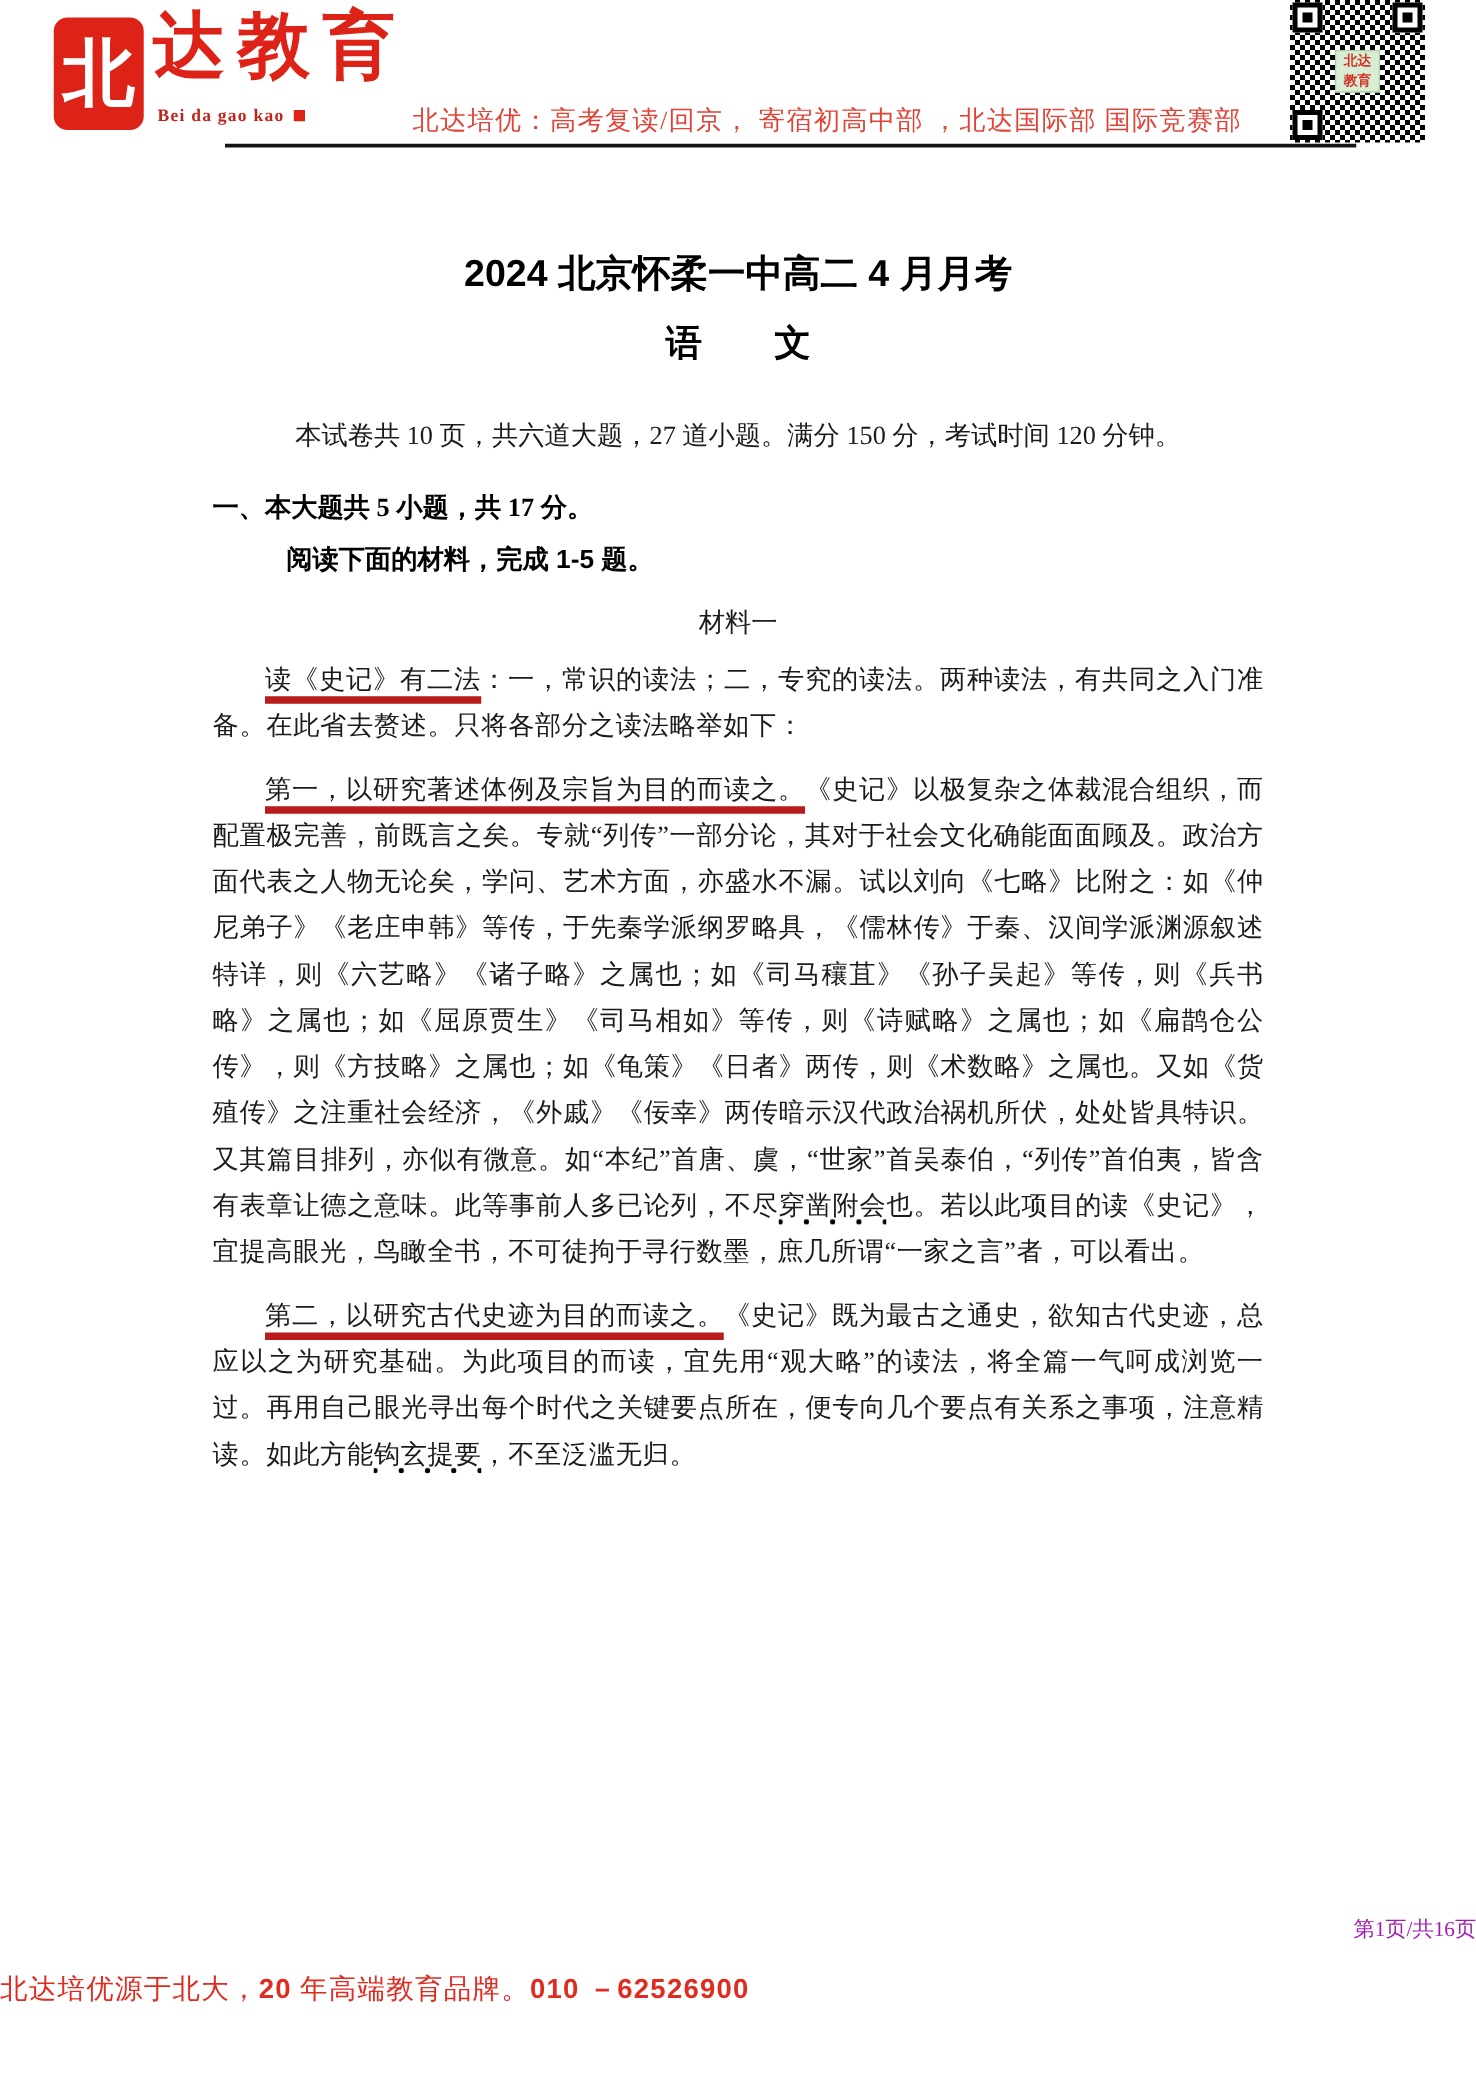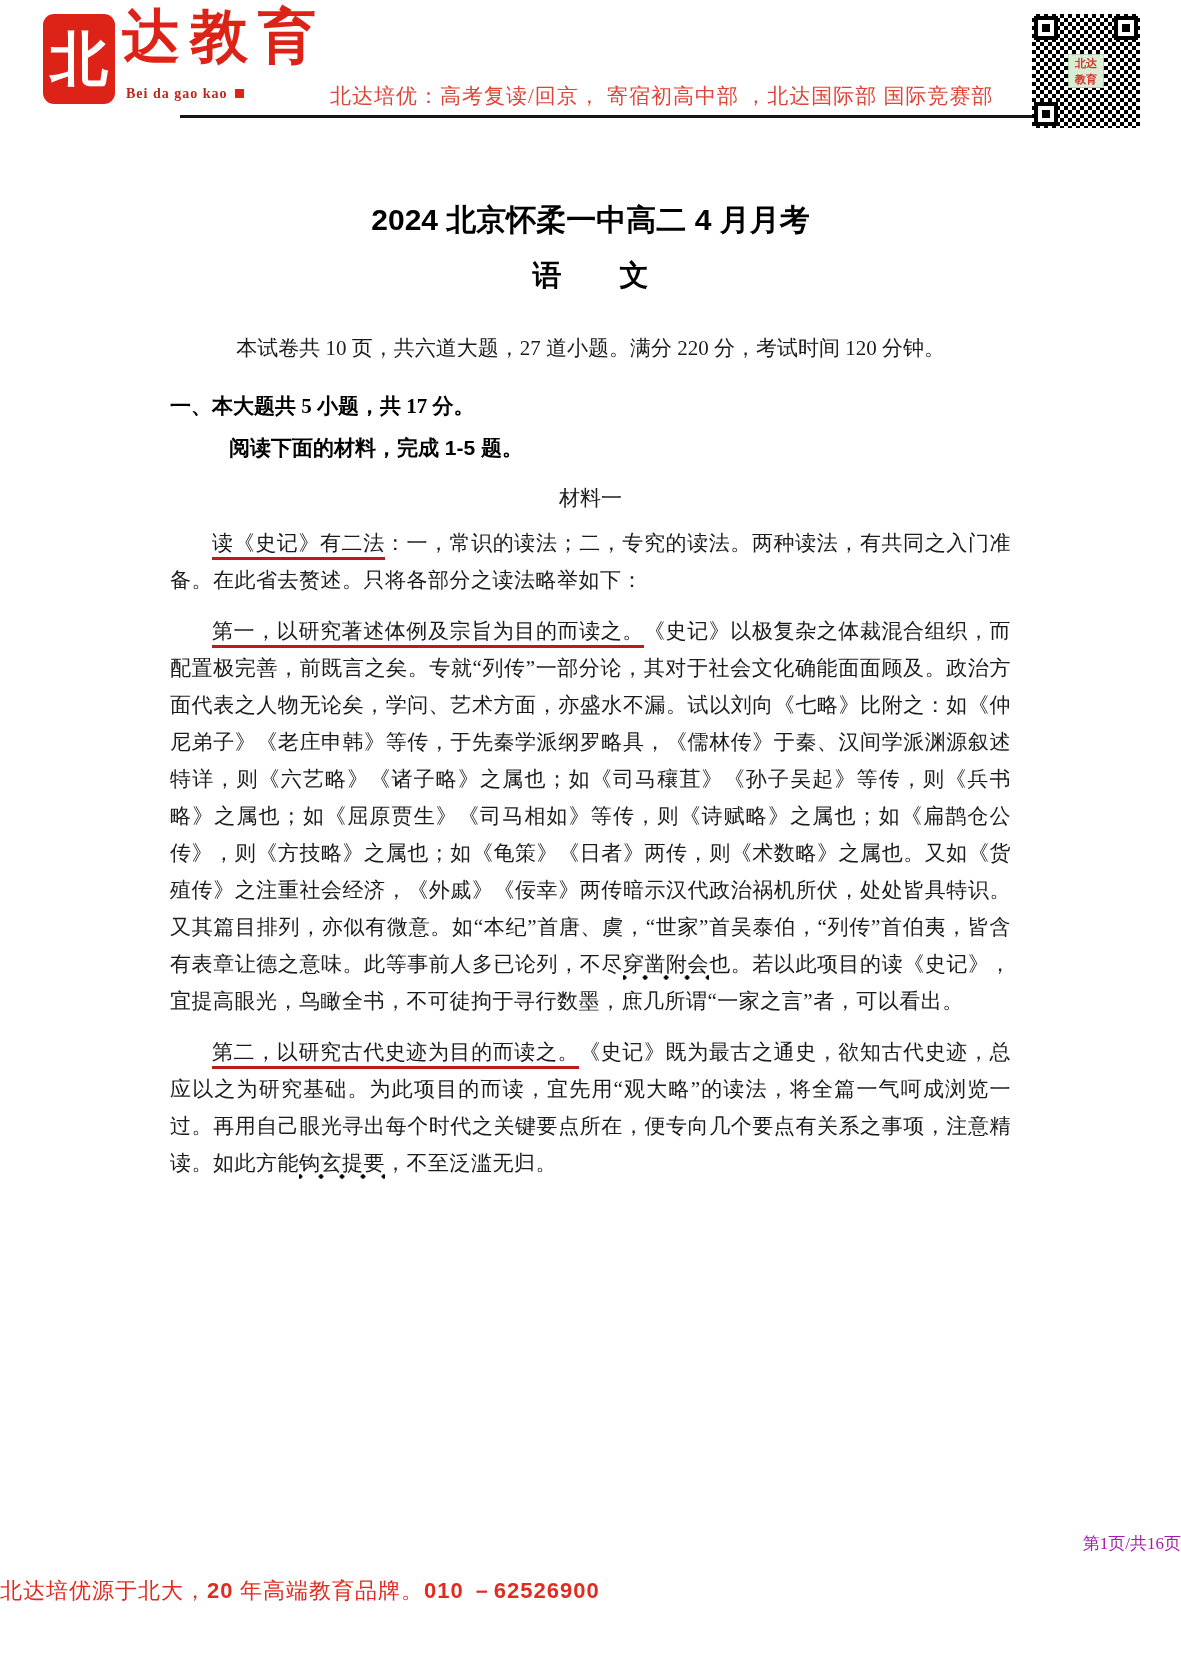--- a/index.html
+++ b/index.html
@@ -30,21 +30,21 @@
   }
   .brand-sub .sq { display:inline-block; width:9px; height:9px; background:#dd2318; margin-left:7px; }
   .tagline {
     position:absolute; left:330px; top:82px; width:700px; color:#e04438;
     font-size:21px; white-space:nowrap; letter-spacing:1px;
   }
   .header-rule { position:absolute; left:180px; top:115px; width:905px; height:3px; background:#141414; }
 
   
   .qr {
-    position:absolute; left:1032px; top:14px; width:108px; height:114px;
+    position:absolute; left:1032px; top:0; width:108px; height:114px;
     background:repeating-conic-gradient(#000 0% 25%, #fff 0% 50%) 0 0 / 8px 8px;
   }
   .qr-finder { position:absolute; width:24px; height:24px; background:#fff; border:4px solid #000; box-sizing:border-box; }
   .qr-finder::after { content:""; position:absolute; left:4px; top:4px; width:8px; height:8px; background:#000; }
   .qr-tl { left:2px; top:2px; }
   .qr-tr { right:2px; top:2px; }
   .qr-bl { left:2px; bottom:2px; }
   .qr-label {
     position:absolute; left:36px; top:40px; width:36px; height:34px;
     background:#d9ecd4; border:1px solid #aecfa6; box-sizing:border-box;
@@ -69,21 +69,21 @@
   }
   .instruction {
     font-family:"Liberation Sans", sans-serif; font-weight:bold;
     font-size:21px; line-height:26px; color:#000; margin:16px 0 0 59px;
   }
   .material-title { text-align:center; font-size:21px; line-height:26px; margin:24px 0 0; }
   .para {
     font-size:21px; line-height:37px; text-align:justify; text-indent:2em;
     margin:14px 0 0; letter-spacing:0.5px;
   }
-  .u { border-bottom:3px solid #b91c1c; padding-bottom:2px; }
+  .u { border-bottom:6px solid #b91c1c; padding-bottom:2px; }
   .em-dots {
     background-image:radial-gradient(circle, #000 2px, transparent 2.4px);
     background-size:21px 7px; background-repeat:repeat-x; background-position:center bottom;
     padding-bottom:5px;
   }
 
   
   .footer-page { position:absolute; left:0; top:1532px; width:100%; text-align:right; font-size:17px; color:#a21caf; }
   .footer-slogan {
     position:absolute; left:0; top:1576px; width:100%; text-align:left;
@@ -112,21 +112,21 @@
     <div class="qr-finder qr-bl"></div>
     <div class="qr-label">
       <span>北达</span>
       <span>教育</span>
     </div>
   </div>
 
   <div class="content">
     <div class="title">2024 北京怀柔一中高二 4 月月考</div>
     <div class="subject">语　　文</div>
-    <div class="info">本试卷共 10 页，共六道大题，27 道小题。满分 220 分，考试时间 120 分钟。</div>
+    <div class="info">本试卷共 10 页，共六道大题，27 道小题。满分 150 分，考试时间 120 分钟。</div>
 
     <div class="sec-heading">一、本大题共 5 小题，共 17 分。</div>
     <div class="instruction">阅读下面的材料，完成 1-5 题。</div>
     <div class="material-title">材料一</div>
 
     <p class="para"><span class="u">读《史记》有二法</span><span>：一，常识的读法；二，专究的读法。两种读法，有共同之入门准备。在此省去赘述。只将各部分之读法略举如下：</span></p>
 
     <p class="para"><span class="u">第一，以研究著述体例及宗旨为目的而读之。</span><span>《史记》以极复杂之体裁混合组织，而配置极完善，前既言之矣。专就“列传”一部分论，其对于社会文化确能面面顾及。政治方面代表之人物无论矣，学问、艺术方面，亦盛水不漏。试以刘向《七略》比附之：如《仲尼弟子》《老庄申韩》等传，于先秦学派纲罗略具，《儒林传》于秦、汉间学派渊源叙述特详，则《六艺略》《诸子略》之属也；如《司马穰苴》《孙子吴起》等传，则《兵书略》之属也；如《屈原贾生》《司马相如》等传，则《诗赋略》之属也；如《扁鹊仓公传》，则《方技略》之属也；如《龟策》《日者》两传，则《术数略》之属也。又如《货殖传》之注重社会经济，《外戚》《佞幸》两传暗示汉代政治祸机所伏，处处皆具特识。又其篇目排列，亦似有微意。如“本纪”首唐、虞，“世家”首吴泰伯，“列传”首伯夷，皆含有表章让德之意味。此等事前人多已论列，不尽</span><span class="em-dots">穿凿附会</span><span>也。若以此项目的读《史记》，宜提高眼光，鸟瞰全书，不可徒拘于寻行数墨，庶几所谓“一家之言”者，可以看出。</span></p>
 
     <p class="para"><span class="u">第二，以研究古代史迹为目的而读之。</span><span>《史记》既为最古之通史，欲知古代史迹，总应以之为研究基础。为此项目的而读，宜先用“观大略”的读法，将全篇一气呵成浏览一过。再用自己眼光寻出每个时代之关键要点所在，便专向几个要点有关系之事项，注意精读。如此方能</span><span class="em-dots">钩玄提要</span><span>，不至泛滥无归。</span></p>

